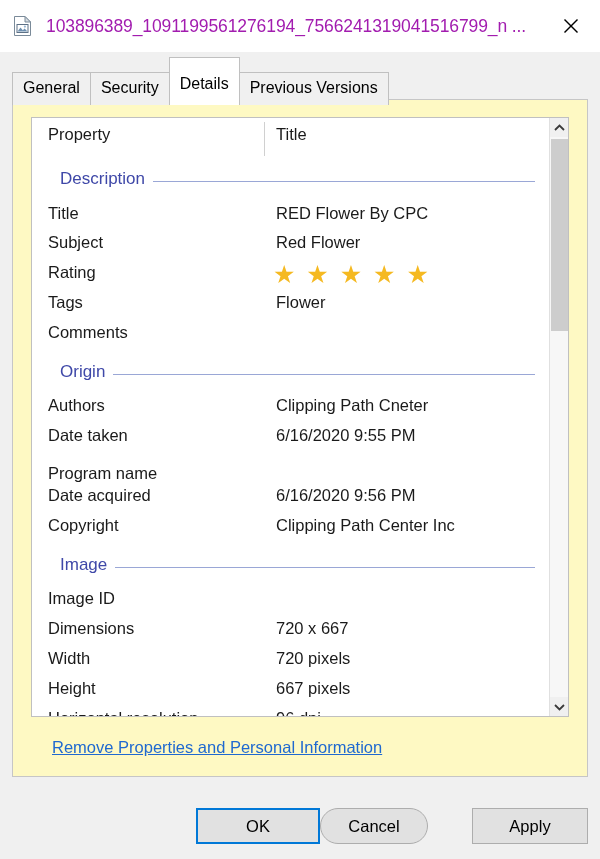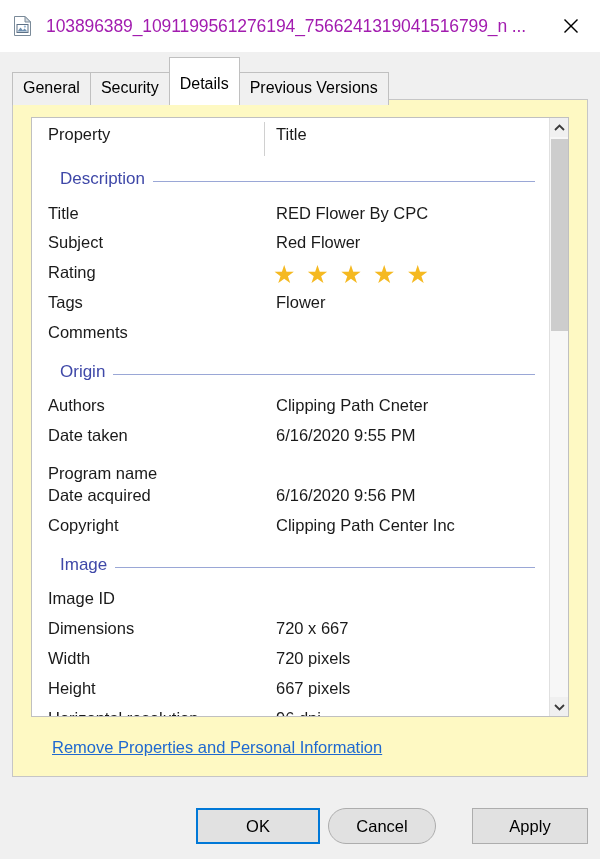--- a/index.html
+++ b/index.html
@@ -250,21 +250,21 @@
     display: flex;
     align-items: center;
     justify-content: center;
     font-family: "Liberation Sans", sans-serif;
     padding: 1px;
   }
   .dlg-btn.default {
     border: 2px solid #0078d7;
   }
   #btn-ok     { left: 196px; width: 124px; }
-  #btn-cancel { left: 328px; width: 108px; border-radius: 18px; }
+  #btn-cancel { left: 320px; width: 108px; border-radius: 18px; }
   #btn-apply  { left: 472px; width: 116px; }
 </style>
 </head>
 <body>
 
 <div id="dialog">
 
   <div id="titlebar">
     <div id="app-icon">
       <svg width="22" height="22" viewBox="0 0 22 22">

